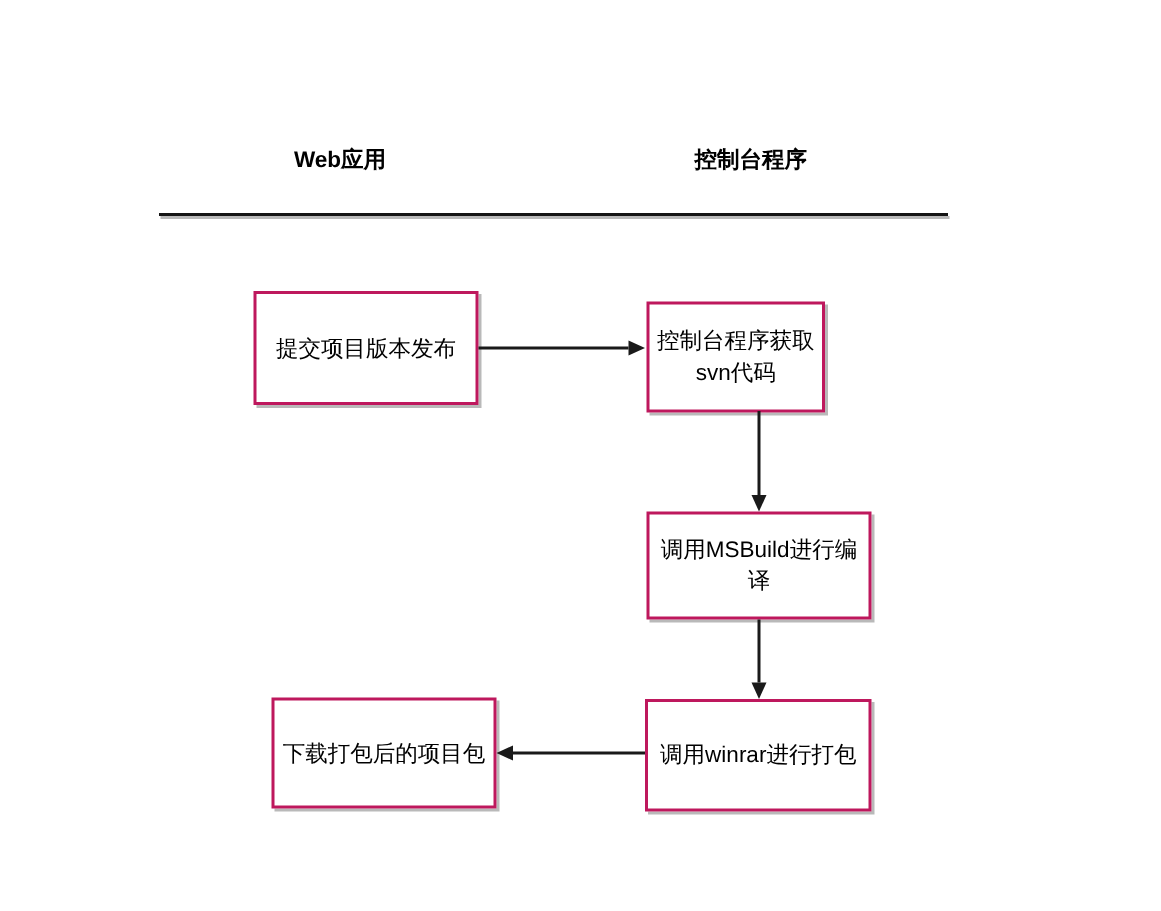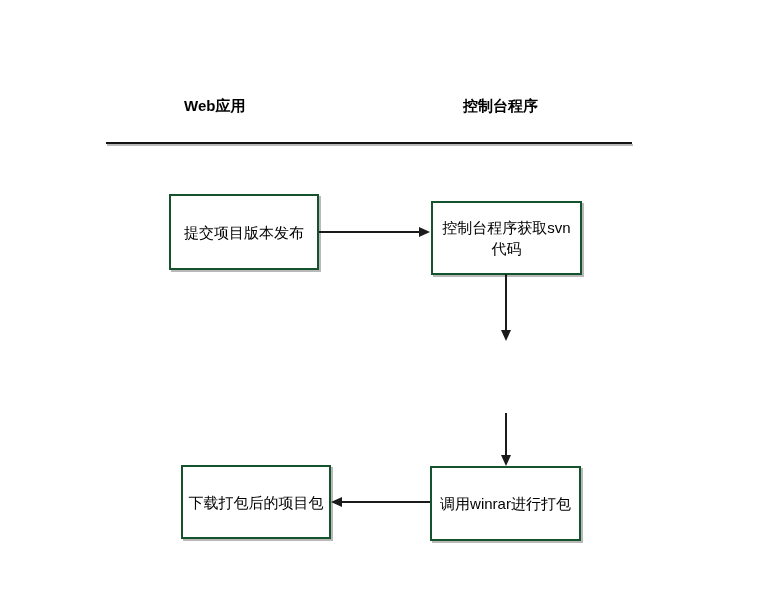--- a/index.html
+++ b/index.html
@@ -28,21 +28,21 @@
     top: 142px;
     width: 526px;
     height: 2px;
     background: #141414;
     box-shadow: 1px 2px 0 #b9b9b9;
   }
   .node {
     position: absolute;
     box-sizing: border-box;
     background: #ffffff;
-    border: 2px solid #14532d;
+    border: 2px solid #be185d;
     box-shadow: 2px 2px 0 #b9b9b9;
     display: flex;
     align-items: center;
     justify-content: center;
     text-align: center;
     font-size: 15px;
     line-height: 1.4;
     color: #000000;
     padding: 2px 4px;
   }
@@ -69,33 +69,36 @@
     border-top: 11px solid #1a1a1a;
     border-left: 5px solid transparent;
     border-right: 5px solid transparent;
   }
 </style>
 </head>
 <body>
 
 <div class="canvas">
 
-  <div class="lane-title" style="left:184px; top:97px;">Web应用</div>
+  <div class="lane-title" style="left:196px; top:97px;">Web应用</div>
   <div class="lane-title" style="left:463px; top:97px;text-align:center;">控制台程序</div>
 
   <div class="divider"></div>
 
   <div class="node" style="left:169px; top:194px; width:150px; height:76px;">
     <span>提交项目版本发布</span>
   </div>
 
-  <div class="node" style="left:431px; top:201px; width:151px; height:74px;">
+  <div class="node" style="left:431px; top:201px; width:119px; height:74px;">
     <span>控制台程序获取svn代码</span>
   </div>
 
+  <div class="node" style="left:431px; top:341px; width:150px; height:72px;">
+    <span>调用MSBuild进行编译</span>
+  </div>
 
   <div class="node" style="left:181px; top:465px; width:150px; height:74px;">
     <span>下载打包后的项目包</span>
   </div>
 
   <div class="node" style="left:430px; top:466px; width:151px; height:75px;">
     <span>调用winrar进行打包</span>
   </div>
 
   <div>

